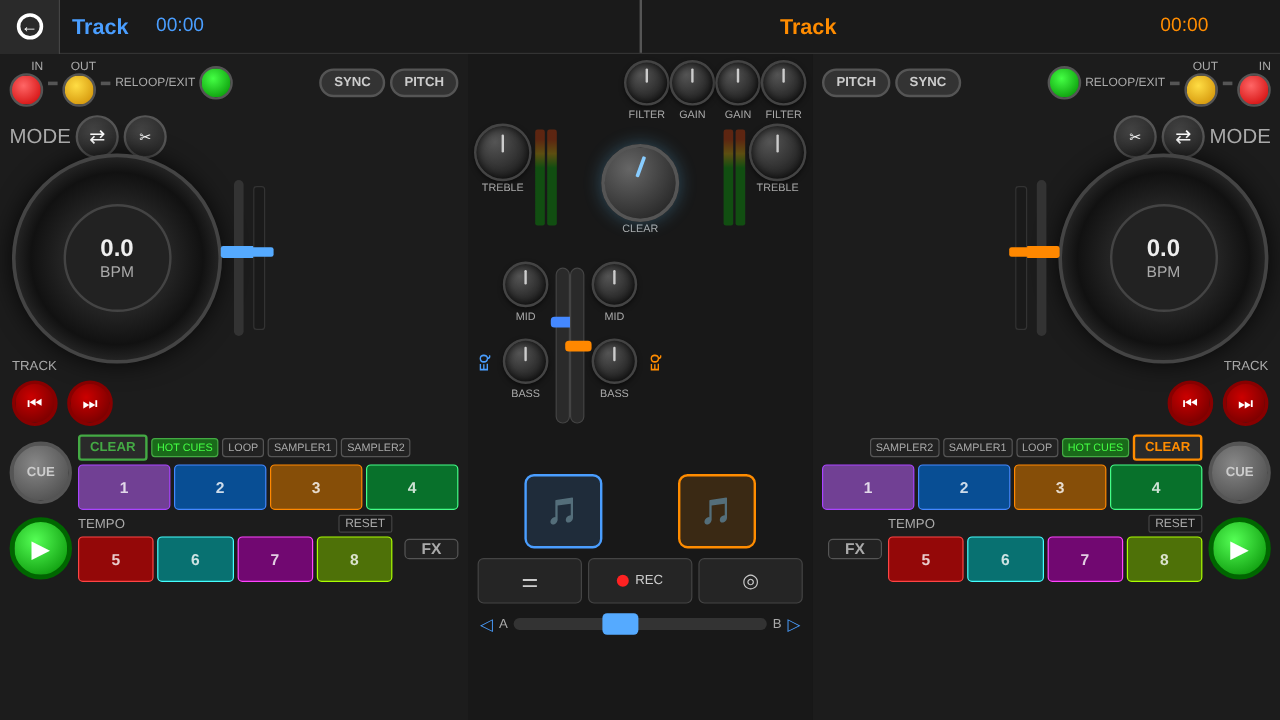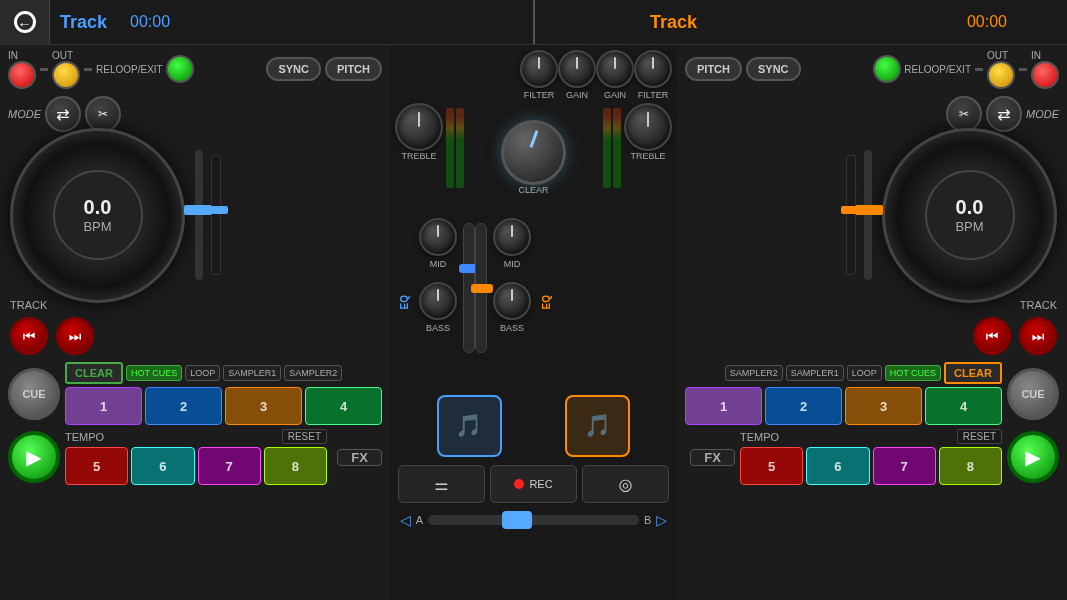--- a/index.html
+++ b/index.html
@@ -107,21 +107,21 @@
     .sync-btn, .pitch-btn {
       padding: 4px 10px;
       border-radius: 20px;
       background: #333;
       border: 2px solid #555;
       color: #ccc;
       font-size: 11px;
       cursor: pointer;
       font-weight: bold;
     }
-    .mode-label { font-size: 11px; color: #aaa; font-style: italic; }
+    .mode-label { font-size: 17px; color: #aaa; }
     .mode-btn {
       width: 36px;
       height: 36px;
       border-radius: 50%;
       background: radial-gradient(circle at 40% 35%, #444, #222);
       border: 2px solid #555;
       cursor: pointer;
       display: flex;
       align-items: center;
       justify-content: center;
@@ -388,21 +388,21 @@
     .controls-row {
       display: flex;
       align-items: center;
       gap: 4px;
       padding: 6px 8px;
     }
 
     .controls-row .label-group {
       display: flex;
       flex-direction: column;
-      align-items: flex-start;
+      align-items: flex-end;
     }
 
     .spacer { flex: 1; }
 
     .vert-fader-track {
       width: 12px;
       height: 130px;
       background: #2a2a2a;
       border: 1px solid #444;
       border-radius: 6px;

